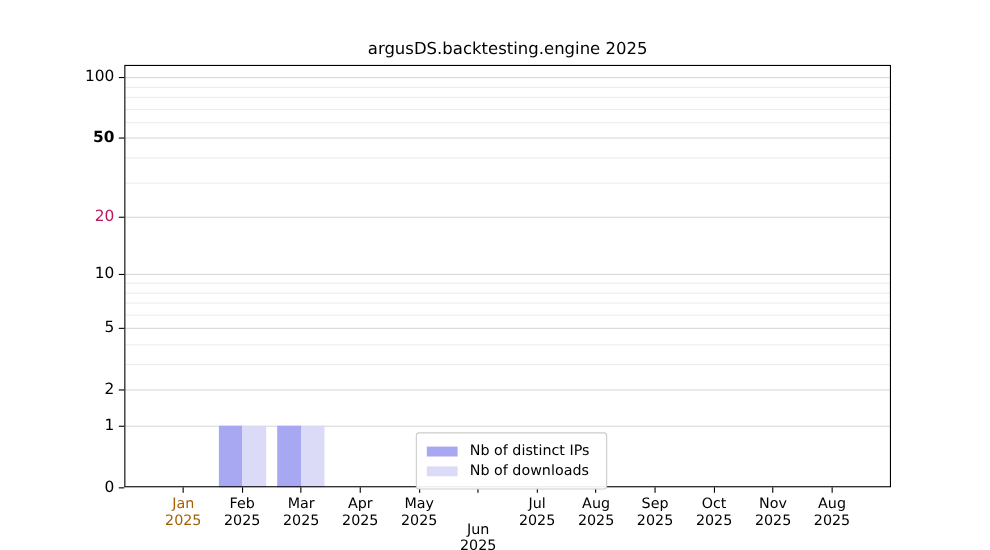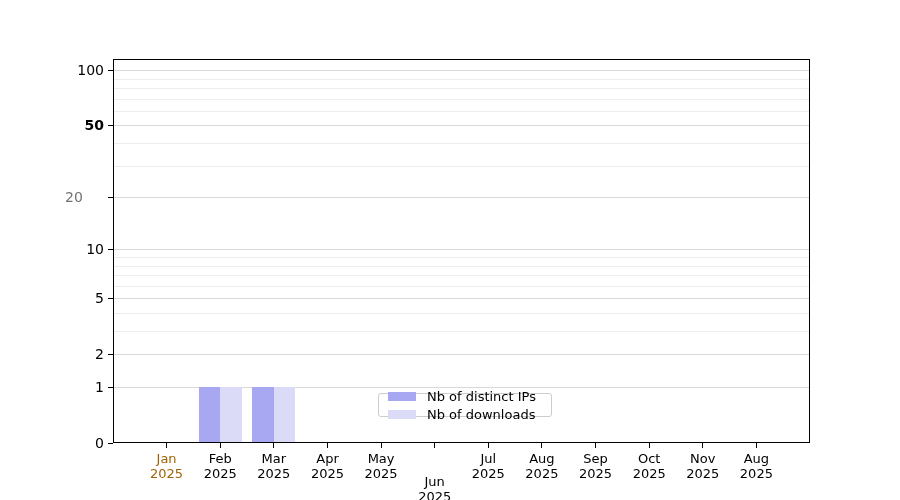--- a/index.html
+++ b/index.html
@@ -18,32 +18,33 @@
   .gridline{position:absolute;left:114px;width:695px;height:1px;z-index:1;}
   .bar{position:absolute;z-index:2;}
   .tick{position:absolute;background:#000;z-index:4;}
   .ytick-label{
     position:absolute;width:60px;text-align:right;font-size:14px;line-height:16px;z-index:4;
   }
   .xtick-label{
     position:absolute;width:64px;text-align:center;font-size:13px;line-height:15px;z-index:4;
   }
   .legend{
-    position:absolute;left:378px;top:393px;width:174px;height:24px;
+    position:absolute;left:378px;top:393px;width:174px;height:52px;
     box-sizing:border-box;border:1px solid #ccc;border-radius:3px;
     background:rgba(255,255,255,0.92);z-index:5;
     display:flex;flex-direction:column;justify-content:center;gap:3px;padding:4px 9px;
   }
   .legend-entry{display:flex;align-items:center;gap:11px;font-size:13px;line-height:15px;}
   .legend-swatch{width:28px;height:9px;flex:none;}
 </style>
 </head>
 <body>
 
 <div class="figure">
+  <div class="chart-title">argusDS.backtesting.engine 2025</div>
   <div id="gridlines">
       <div class="gridline" style="top: 331px; background: rgb(237, 237, 237);"></div>
       <div class="gridline" style="top: 313px; background: rgb(237, 237, 237);"></div>
       <div class="gridline" style="top: 285.8px; background: rgb(237, 237, 237);"></div>
       <div class="gridline" style="top: 275px; background: rgb(237, 237, 237);"></div>
       <div class="gridline" style="top: 265.5px; background: rgb(237, 237, 237);"></div>
       <div class="gridline" style="top: 257px; background: rgb(237, 237, 237);"></div>
       <div class="gridline" style="top: 165.6px; background: rgb(237, 237, 237);"></div>
       <div class="gridline" style="top: 143px; background: rgb(237, 237, 237);"></div>
       <div class="gridline" style="top: 110.9px; background: rgb(237, 237, 237);"></div>
@@ -70,21 +71,21 @@
       <div class="ytick-label" style="left: 44px; top: 435px; color: rgb(0, 0, 0);">0</div>
       <div class="tick" style="left: 108px; top: 386.5px; width: 5px; height: 1px; background: rgb(0, 0, 0);"></div>
       <div class="ytick-label" style="left: 44px; top: 379px; color: rgb(0, 0, 0);">1</div>
       <div class="tick" style="left: 108px; top: 353.8px; width: 5px; height: 1px; background: rgb(0, 0, 0);"></div>
       <div class="ytick-label" style="left: 44px; top: 346.3px; color: rgb(0, 0, 0);">2</div>
       <div class="tick" style="left: 108px; top: 297.8px; width: 5px; height: 1px; background: rgb(0, 0, 0);"></div>
       <div class="ytick-label" style="left: 44px; top: 290.3px; color: rgb(0, 0, 0);">5</div>
       <div class="tick" style="left: 108px; top: 248.8px; width: 5px; height: 1px; background: rgb(0, 0, 0);"></div>
       <div class="ytick-label" style="left: 44px; top: 241.3px; color: rgb(0, 0, 0);">10</div>
       <div class="tick" style="left: 108px; top: 196.6px; width: 5px; height: 1px; background: rgb(0, 0, 0);"></div>
-      <div class="ytick-label" style="left: 44px; top: 189.1px; color: #737373; text-align: center;">20</div>
+      <div class="ytick-label" style="left: 44px; top: 189.1px; color: #be185d;">20</div>
       <div class="tick" style="left: 108px; top: 124.9px; width: 5px; height: 1px; background: rgb(0, 0, 0);"></div>
       <div class="ytick-label" style="left: 44px; top: 117.4px; color: rgb(0, 0, 0); font-weight: bold;">50</div>
       <div class="tick" style="left: 108px; top: 69.7px; width: 5px; height: 1px; background: rgb(0, 0, 0);"></div>
       <div class="ytick-label" style="left: 44px; top: 62.2px; color: rgb(0, 0, 0);">100</div>
       <div class="tick" style="left: 166.1px; top: 443px; width: 1px; height: 5px; background: rgb(0, 0, 0);"></div>
       <div class="xtick-label" style="left: 134.6px; top: 451px; color: #a16207;">
         <div class="">Jan</div>
         <div class="">2025</div>
       </div>
       <div class="tick" style="left: 219.7px; top: 443px; width: 1px; height: 5px; background: rgb(0, 0, 0);"></div>

